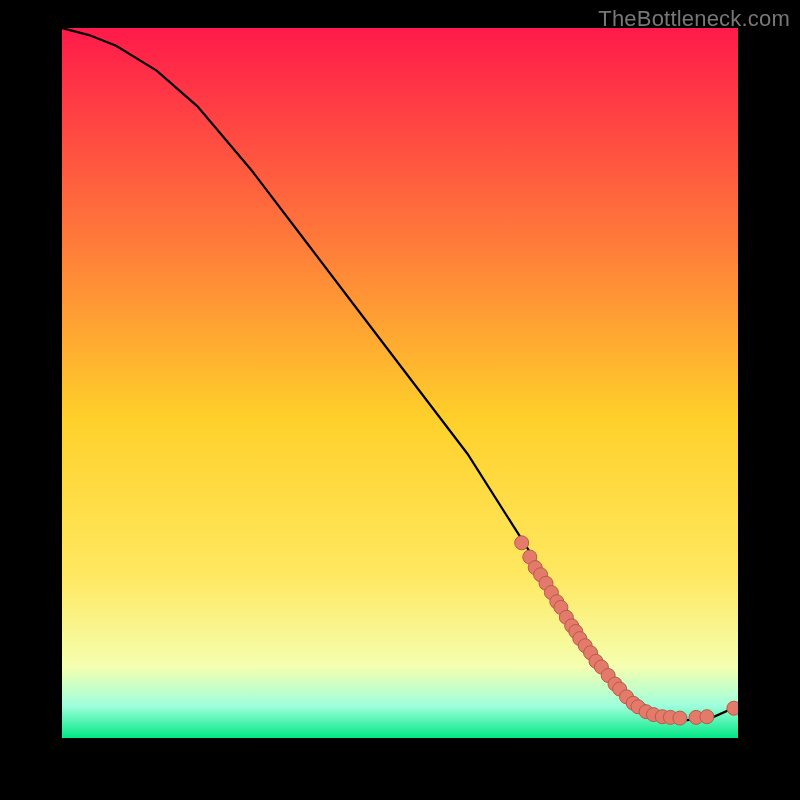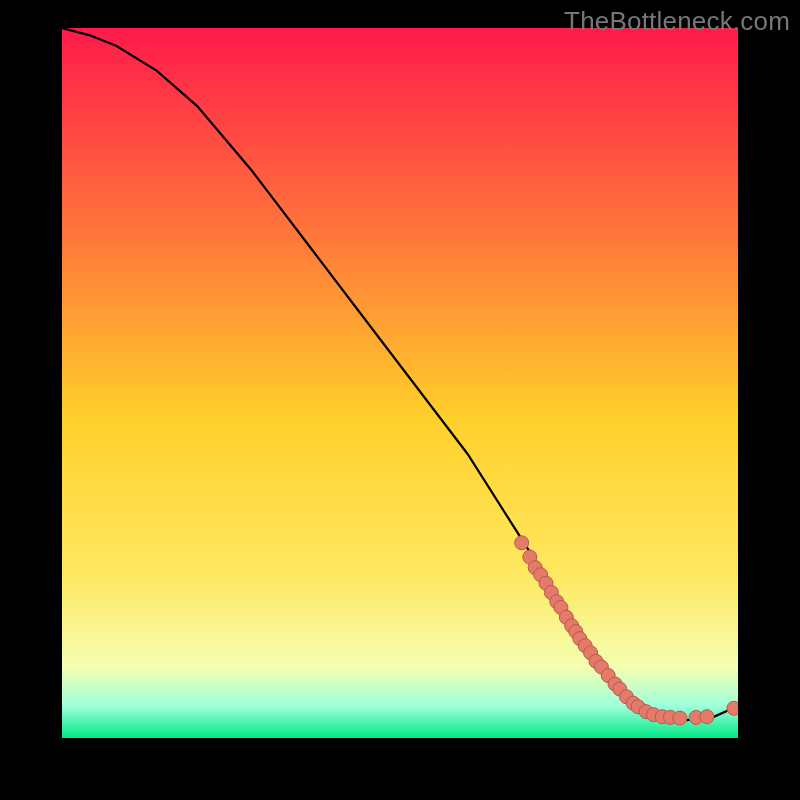--- a/index.html
+++ b/index.html
@@ -10,21 +10,21 @@
     height: 800px;
     overflow: hidden;
     font-family: Arial, Helvetica, sans-serif;
     position: relative;
   }
   .watermark {
     position: absolute;
     top: 6px;
     right: 10px;
     color: #777;
-    font-size: 26px;
+    font-size: 22px;
     font-weight: 400;
     z-index: 5;
     letter-spacing: 0.2px;
   }
   .plot-frame {
     position: absolute;
     left: 62px;
     top: 28px;
     width: 676px;
     height: 710px;

